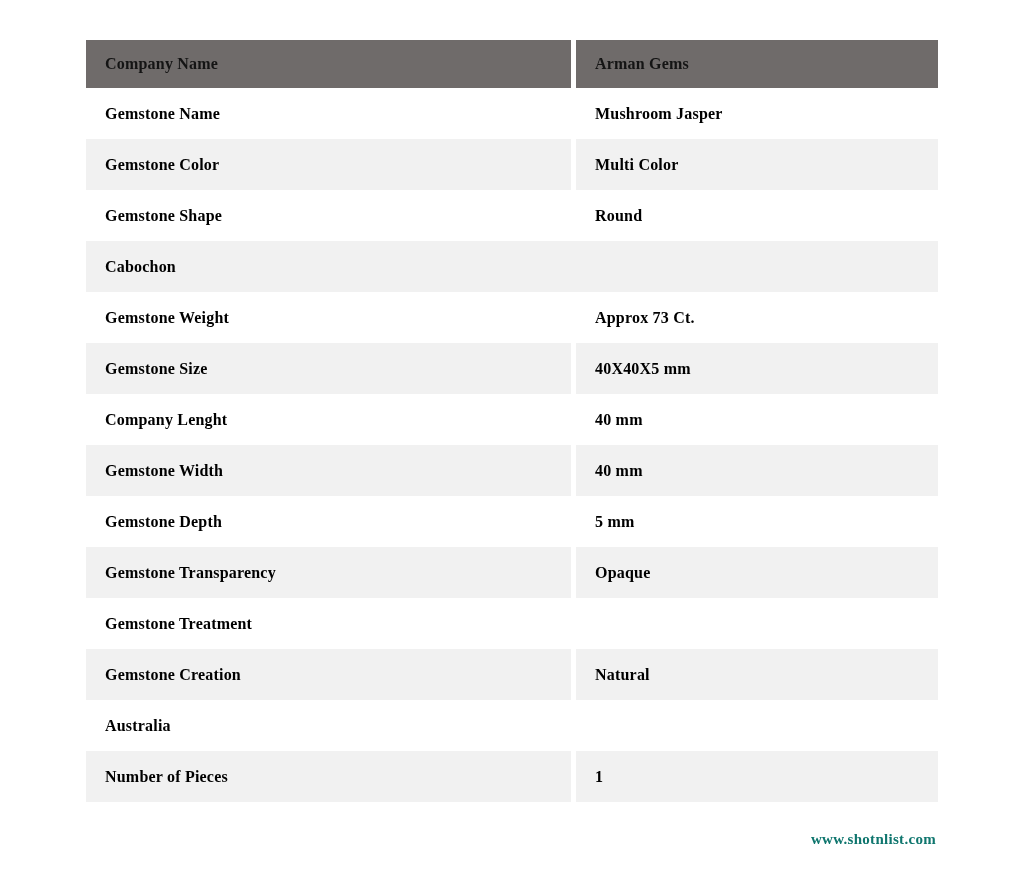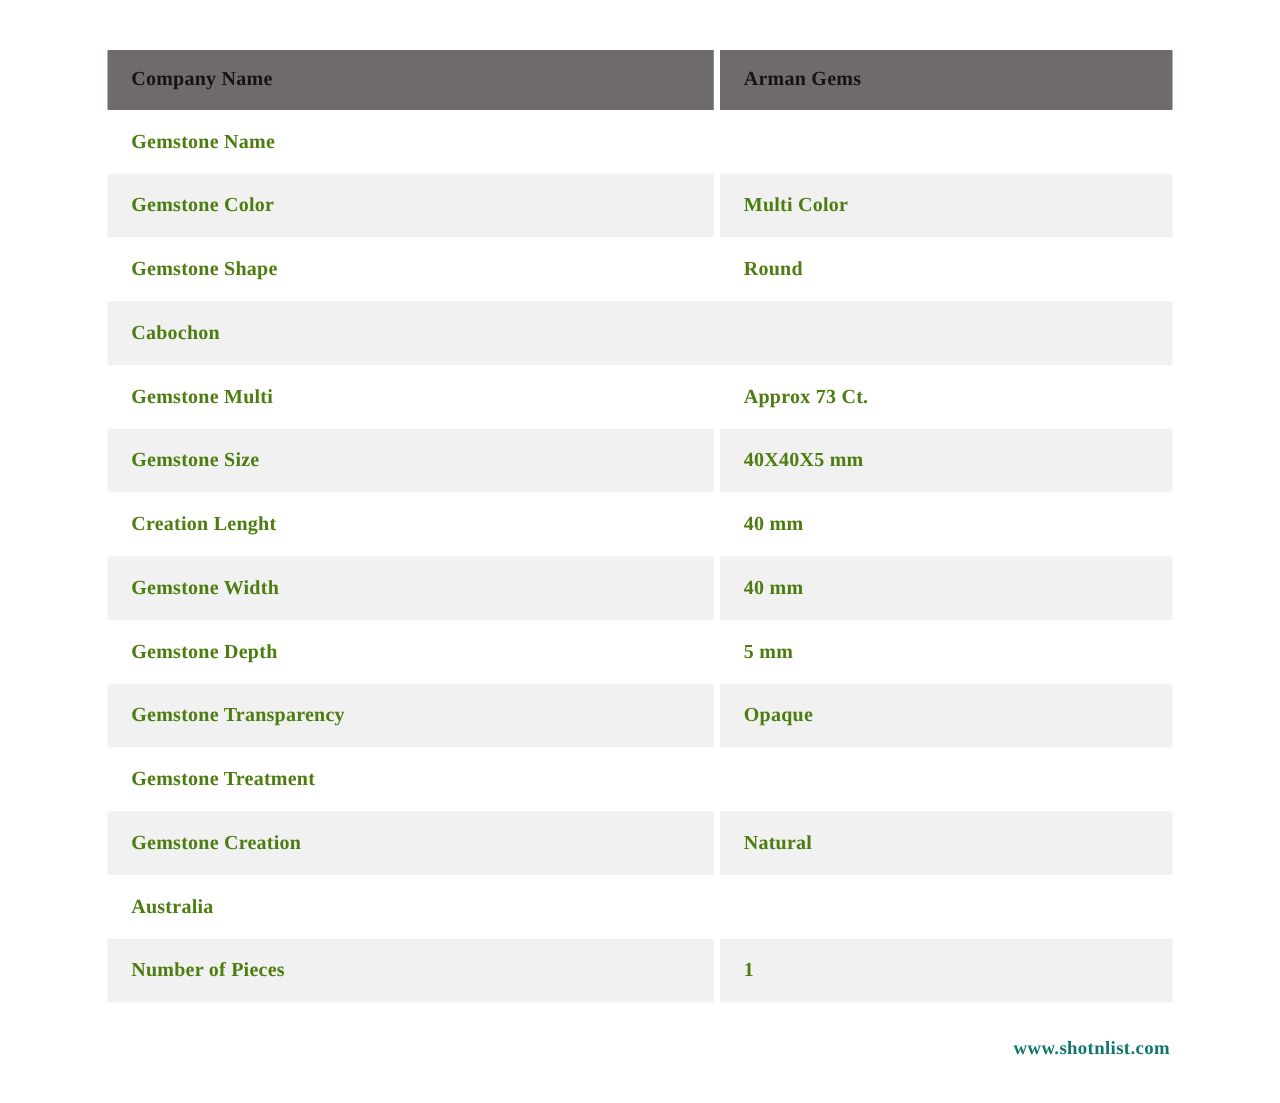--- a/index.html
+++ b/index.html
@@ -32,21 +32,21 @@
     height: 48px;
   }
   .cell {
     display: flex;
     align-items: center;
     height: 100%;
     padding-left: 19px;
     padding-right: 10px;
     font-weight: bold;
     font-size: 16px;
-    color: #4d7c0f;
+    color: #000000;
     letter-spacing: 0.2px;
   }
   .cell.label-cell { width: 485px; flex: 0 0 485px; }
   .cell.value-cell { flex: 1 1 auto; }
   .header-row .cell {
     background: #6f6b6a;
     color: #141414;
   }
   .body-row:nth-child(odd) .cell { background: #f1f1f1; }
   .body-row:nth-child(even) .cell { background: #ffffff; }
@@ -67,42 +67,43 @@
 
   <div class="spec-table">
 
     <div class="row header-row">
       <div class="cell label-cell">Company Name</div>
       <div class="cell value-cell">Arman Gems</div>
     </div>
 
     <div class="row body-row">
       <div class="cell label-cell">Gemstone Name</div>
+      <div class="cell value-cell">Mushroom Jasper</div>
     </div>
     <div class="row body-row">
       <div class="cell label-cell">Gemstone Color</div>
       <div class="cell value-cell">Multi Color</div>
     </div>
     <div class="row body-row">
       <div class="cell label-cell">Gemstone Shape</div>
       <div class="cell value-cell">Round</div>
     </div>
     <div class="row body-row">
       <div class="cell value-cell">Cabochon</div>
     </div>
     <div class="row body-row">
-      <div class="cell label-cell">Gemstone Multi</div>
+      <div class="cell label-cell">Gemstone Weight</div>
       <div class="cell value-cell">Approx 73 Ct.</div>
     </div>
     <div class="row body-row">
       <div class="cell label-cell">Gemstone Size</div>
       <div class="cell value-cell">40X40X5 mm</div>
     </div>
     <div class="row body-row">
-      <div class="cell label-cell">Creation Lenght</div>
+      <div class="cell label-cell">Company Lenght</div>
       <div class="cell value-cell">40 mm</div>
     </div>
     <div class="row body-row">
       <div class="cell label-cell">Gemstone Width</div>
       <div class="cell value-cell">40 mm</div>
     </div>
     <div class="row body-row">
       <div class="cell label-cell">Gemstone Depth</div>
       <div class="cell value-cell">5 mm</div>
     </div>

